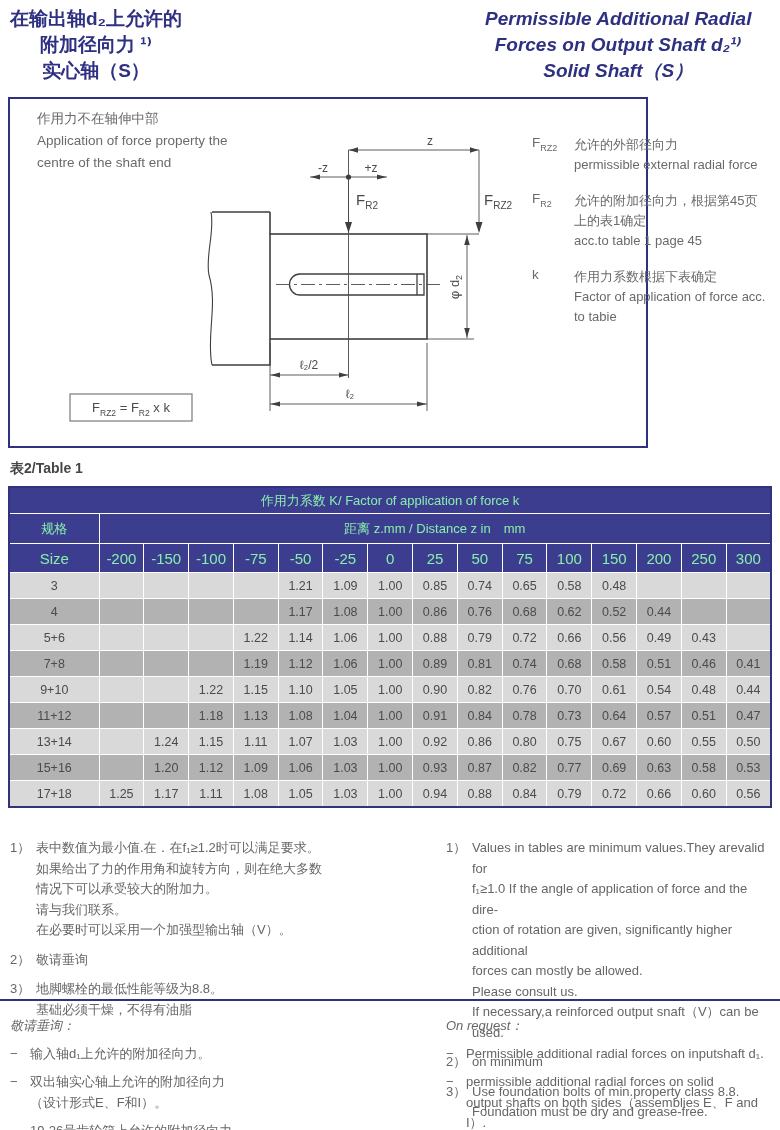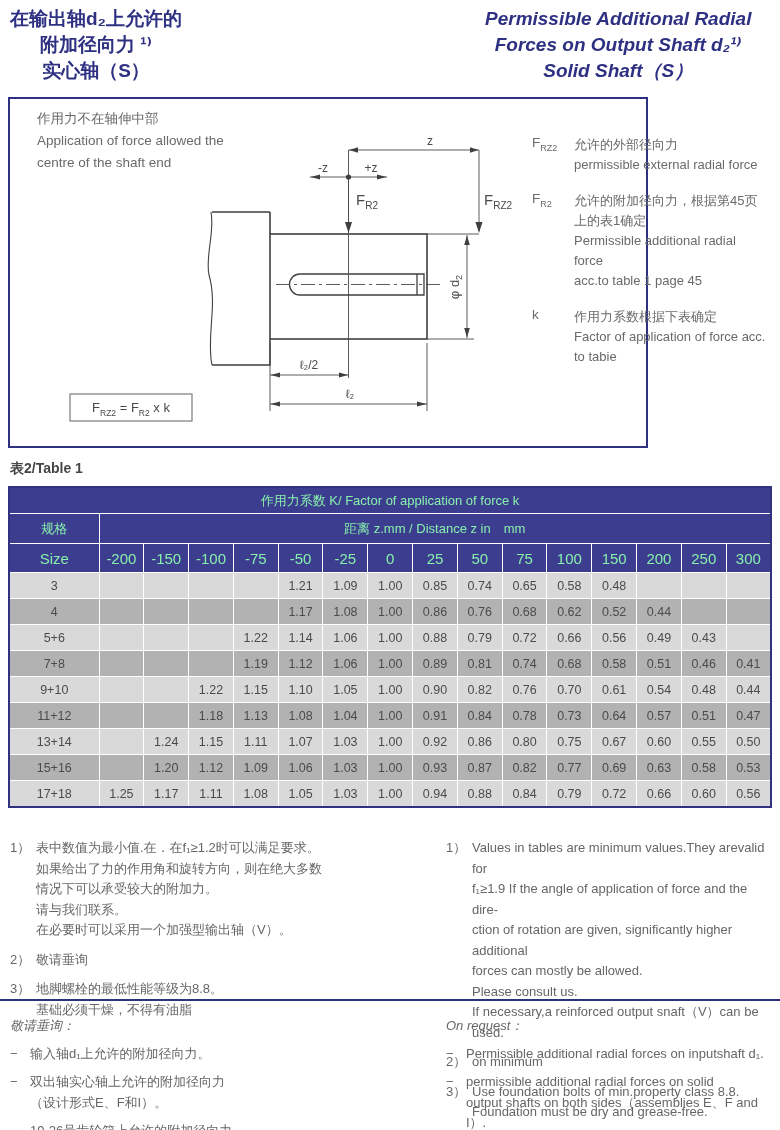--- a/index.html
+++ b/index.html
@@ -45,21 +45,21 @@
 </div>
 <div class="abs title" style="left:485px;top:6px;font-style:italic;">
   <div>Permissible Additional Radial</div>
   <div>Forces on Output Shaft d₂¹⁾</div>
   <div>Solid Shaft（S）</div>
 </div>
 
 <div class="abs dbox">
   <div class="abs dnote">
     <div>作用力不在轴伸中部</div>
-    <div>Application of force allowed the</div>
+    <div>Application of force property the</div>
     <div>centre of the shaft end</div>
   </div>
 
   <svg class="abs" style="left:0;top:0;" width="760" height="347" viewBox="0 0 760 347">
     <g stroke="#3f3f3f" fill="none" stroke-width="1.6">
 
       <path d="M202,113 L260,113 M260,113 L260,135 M260,240 L260,266 L202,266"></path>
       <path stroke-width="1.1" d="M202,266 C196,238 208,206 199,176 C195,158 205,132 201,113"></path>
 
       <rect x="260" y="135" width="157" height="105"></rect>
@@ -120,21 +120,20 @@
        <div class="lg-lines">
           <div>允许的外部径向力</div>
           <div>permissible external radial force</div>
         </div>
       </div>
       <div class="lg-row">
        <div class="lg-term"><span>F</span><span class="sub">R2</span></div>
        <div class="lg-lines">
           <div>允许的附加径向力，根据第45页</div>
           <div>上的表1确定</div>
-          <div>Permissible additional radial force</div>
           <div>acc.to table 1 page 45</div>
         </div>
       </div>
       <div class="lg-row">
        <div class="lg-term"><span>k</span><span class="sub"></span></div>
        <div class="lg-lines">
           <div>作用力系数根据下表确定</div>
           <div>Factor of application of force acc.</div>
           <div>to tabie</div>
         </div>
@@ -364,21 +363,21 @@
         <div>地脚螺栓的最低性能等级为8.8。</div>
         <div>基础必须干燥，不得有油脂</div>
       </div>
     </div>
   </div>
 <div class="abs fncol" style="left:446px;top:838px;width:330px;">
     <div class="fn">
          <div class="fn-m">1）</div>
          <div class="fn-l">
         <div>Values in tables are minimum values.They arevalid for</div>
-        <div>f₁≥1.9 If the angle of application of force and the dire-</div>
+        <div>f₁≥1.0 If the angle of application of force and the dire-</div>
         <div>ction of rotation are given, significantly higher additional</div>
         <div>forces can mostly be allowed.</div>
         <div>Please consult us.</div>
         <div>If necessary,a reinforced output snaft（V）can be used.</div>
       </div>
     </div>
     <div class="fn">
          <div class="fn-m">2）</div>
          <div class="fn-l">
         <div>on minimum</div>

